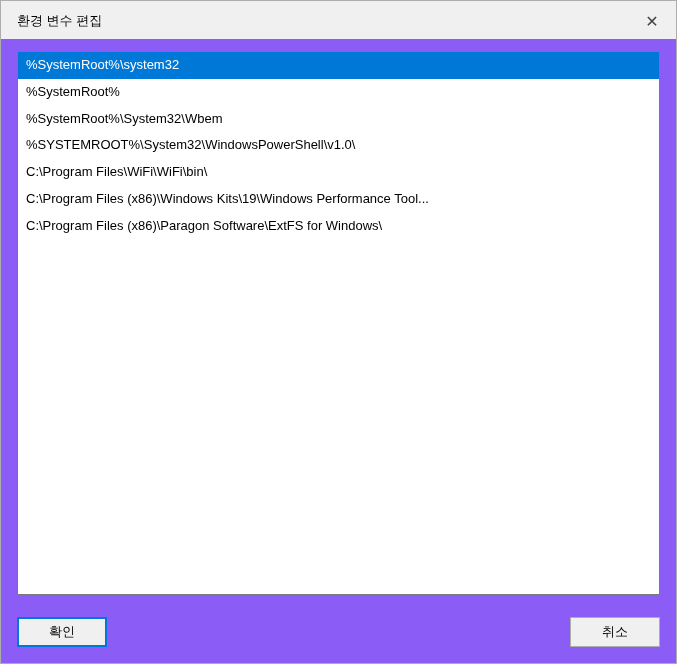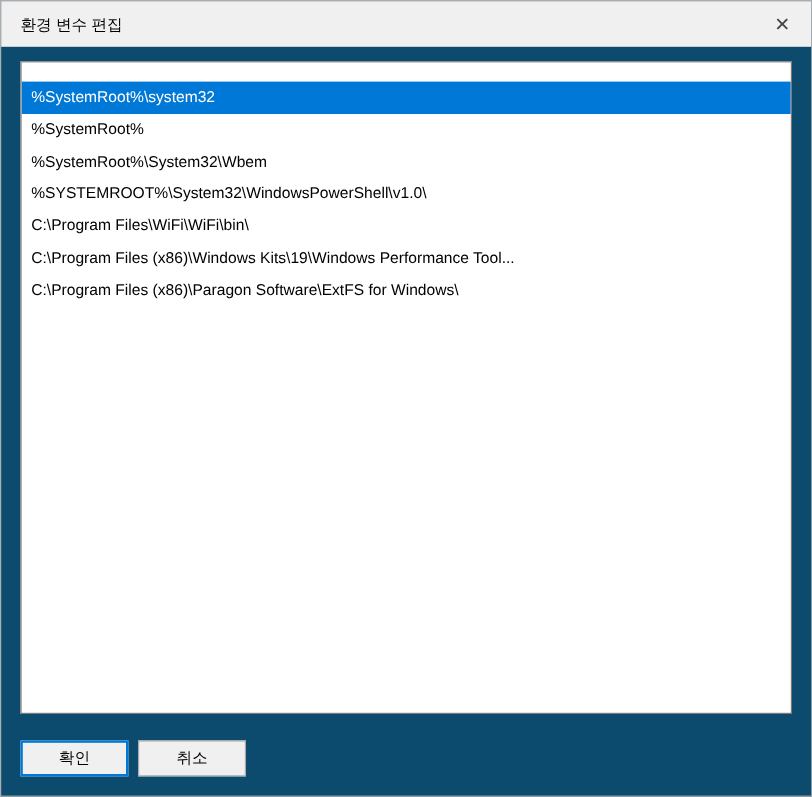--- a/index.html
+++ b/index.html
@@ -14,21 +14,21 @@
       justify-content: center;
       align-items: center;
       min-height: 100vh;
       font-family: 'Malgun Gothic', '맑은 고딕', sans-serif;
       font-size: 13px;
     }
 
     .dialog {
       width: 677px;
       height: 664px;
-      background: #0c4a6e;
+      background: #8b5cf6;
       border: 1px solid #adadad;
       box-shadow: 2px 2px 8px rgba(0,0,0,0.3);
       display: flex;
       flex-direction: column;
     }
 
     .title-bar {
       background: #f0f0f0;
       display: flex;
       align-items: center;
@@ -76,21 +76,20 @@
       color: #000;
       white-space: nowrap;
       overflow: hidden;
       text-overflow: ellipsis;
       line-height: 1.6;
     }
 
     .list-item.selected {
       background: #0078d7;
       color: #fff;
-      margin-top: 16px;
     }
 
     .buttons-panel {
       display: flex;
       flex-direction: column;
       gap: 6px;
       width: 110px;
     }
 
     .btn {
@@ -111,21 +110,21 @@
     .btn.highlighted {
       border: 2px solid #e81123;
     }
 
     .btn-group-spacer {
       height: 10px;
     }
 
     .dialog-footer {
       display: flex;
-      justify-content: flex-start;
+      justify-content: space-between;
       align-items: center;
       padding: 10px 16px 16px 16px;
       gap: 8px;
     }
 
     .footer-btn {
       width: 90px;
       height: 30px;
       background: #f0f0f0;
       border: 1px solid #adadad;

